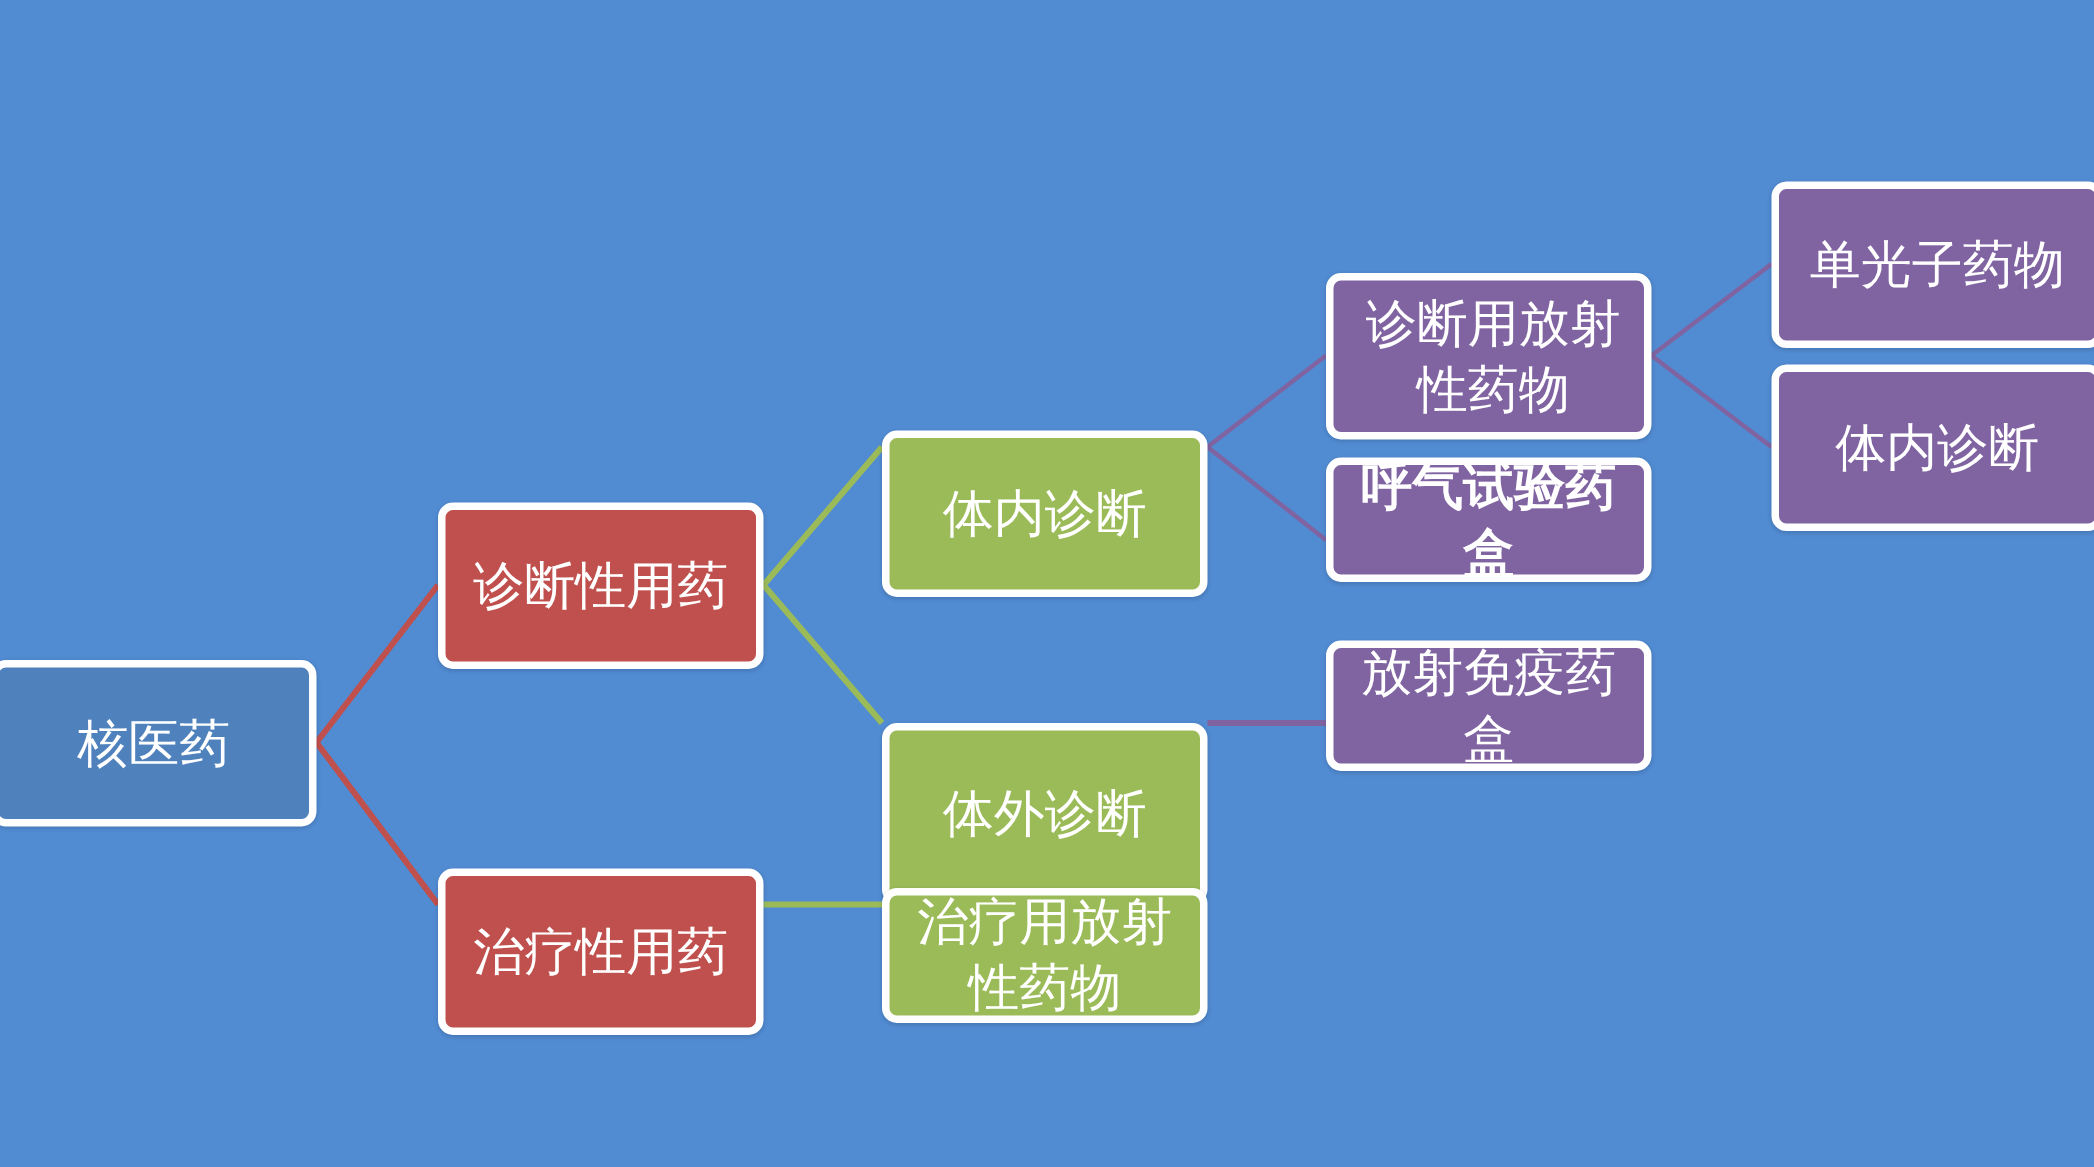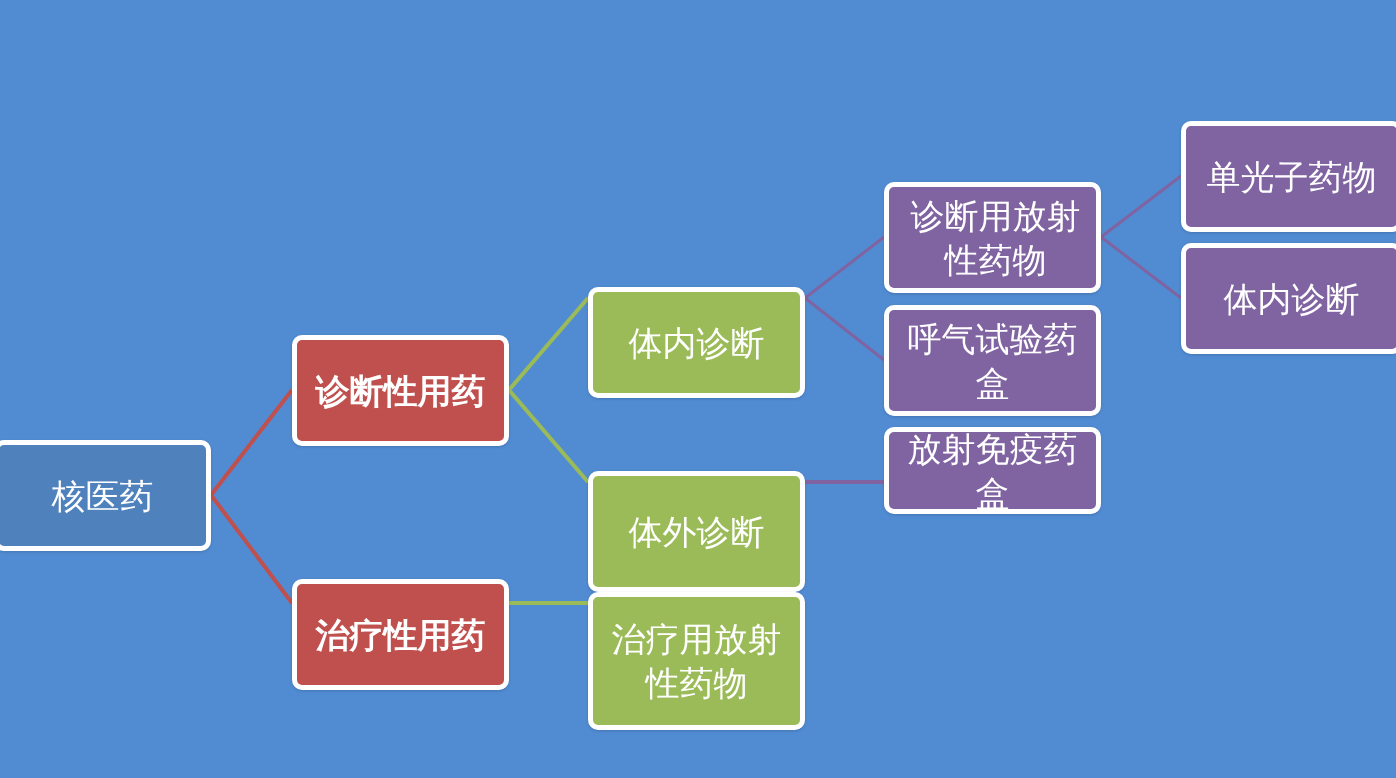--- a/index.html
+++ b/index.html
@@ -20,21 +20,21 @@
       display: flex; align-items: center; justify-content: center;
       text-align: center;
       font-size: 34px;
       line-height: 44px;
       padding: 0 4px;
       box-shadow: 0 1px 3px rgba(0,0,0,0.15);
       word-break: break-all;
     }
     .node span { display: block; text-align: center; }
     .lvl0 { background: #4f81bd; }
-    .lvl1 { background: #c0504d; font-weight: bold; }
+    .lvl1 { background: #c0504d; }
     .lvl2 { background: #9bbb59; margin-top: 44px; }
     .lvl3 { background: #8064a2; }
   </style>
 </head>
 <body>
 
 <div id="diagram">
   <svg class="links" width="1396" height="778">
 
     <polyline points="211,495 292,390" fill="none" stroke="#c0504d" stroke-width="4"></polyline>
@@ -59,31 +59,31 @@
   <div class="node lvl1" style="left:292px; top:335px; width:217px; height:111px;">
     <span>诊断性用药</span>
   </div>
   <div class="node lvl1" style="left:292px; top:548px; width:217px; height:111px;margin-top:31px;">
     <span>治疗性用药</span>
   </div>
 
   <div class="node lvl2" style="left:588px; top:243px; width:217px; height:111px;">
     <span>体内诊断</span>
   </div>
-  <div class="node lvl2" style="left:588px; top:427px; width:217px; height:121px;">
+  <div class="node lvl2" style="left:588px; top:438px; width:217px; height:121px;">
     <span>体外诊断</span>
   </div>
-  <div class="node lvl2" style="left:588px; top:548px; width:217px; height:138px;">
+  <div class="node lvl2" style="left:588px; top:548px; width:217px; height:90px;">
     <span>治疗用放射性药物</span>
   </div>
 
   <div class="node lvl3" style="left:884px; top:182px; width:217px; height:111px;padding-left:10px;">
     <span>诊断用放射性药物</span>
   </div>
-  <div class="node lvl3" style="left:884px; top:305px; width:217px; height:111px;">
+  <div class="node lvl3" style="left:884px; top:305px; width:217px; height:83px;font-weight:bold;">
     <span>呼气试验药盒</span>
   </div>
   <div class="node lvl3" style="left:884px; top:427px; width:217px; height:87px;">
     <span>放射免疫药盒</span>
   </div>
 
   <div class="node lvl3" style="left:1181px; top:121px; width:221px; height:111px;">
     <span>单光子药物</span>
   </div>
   <div class="node lvl3" style="left:1181px; top:243px; width:221px; height:111px;">

